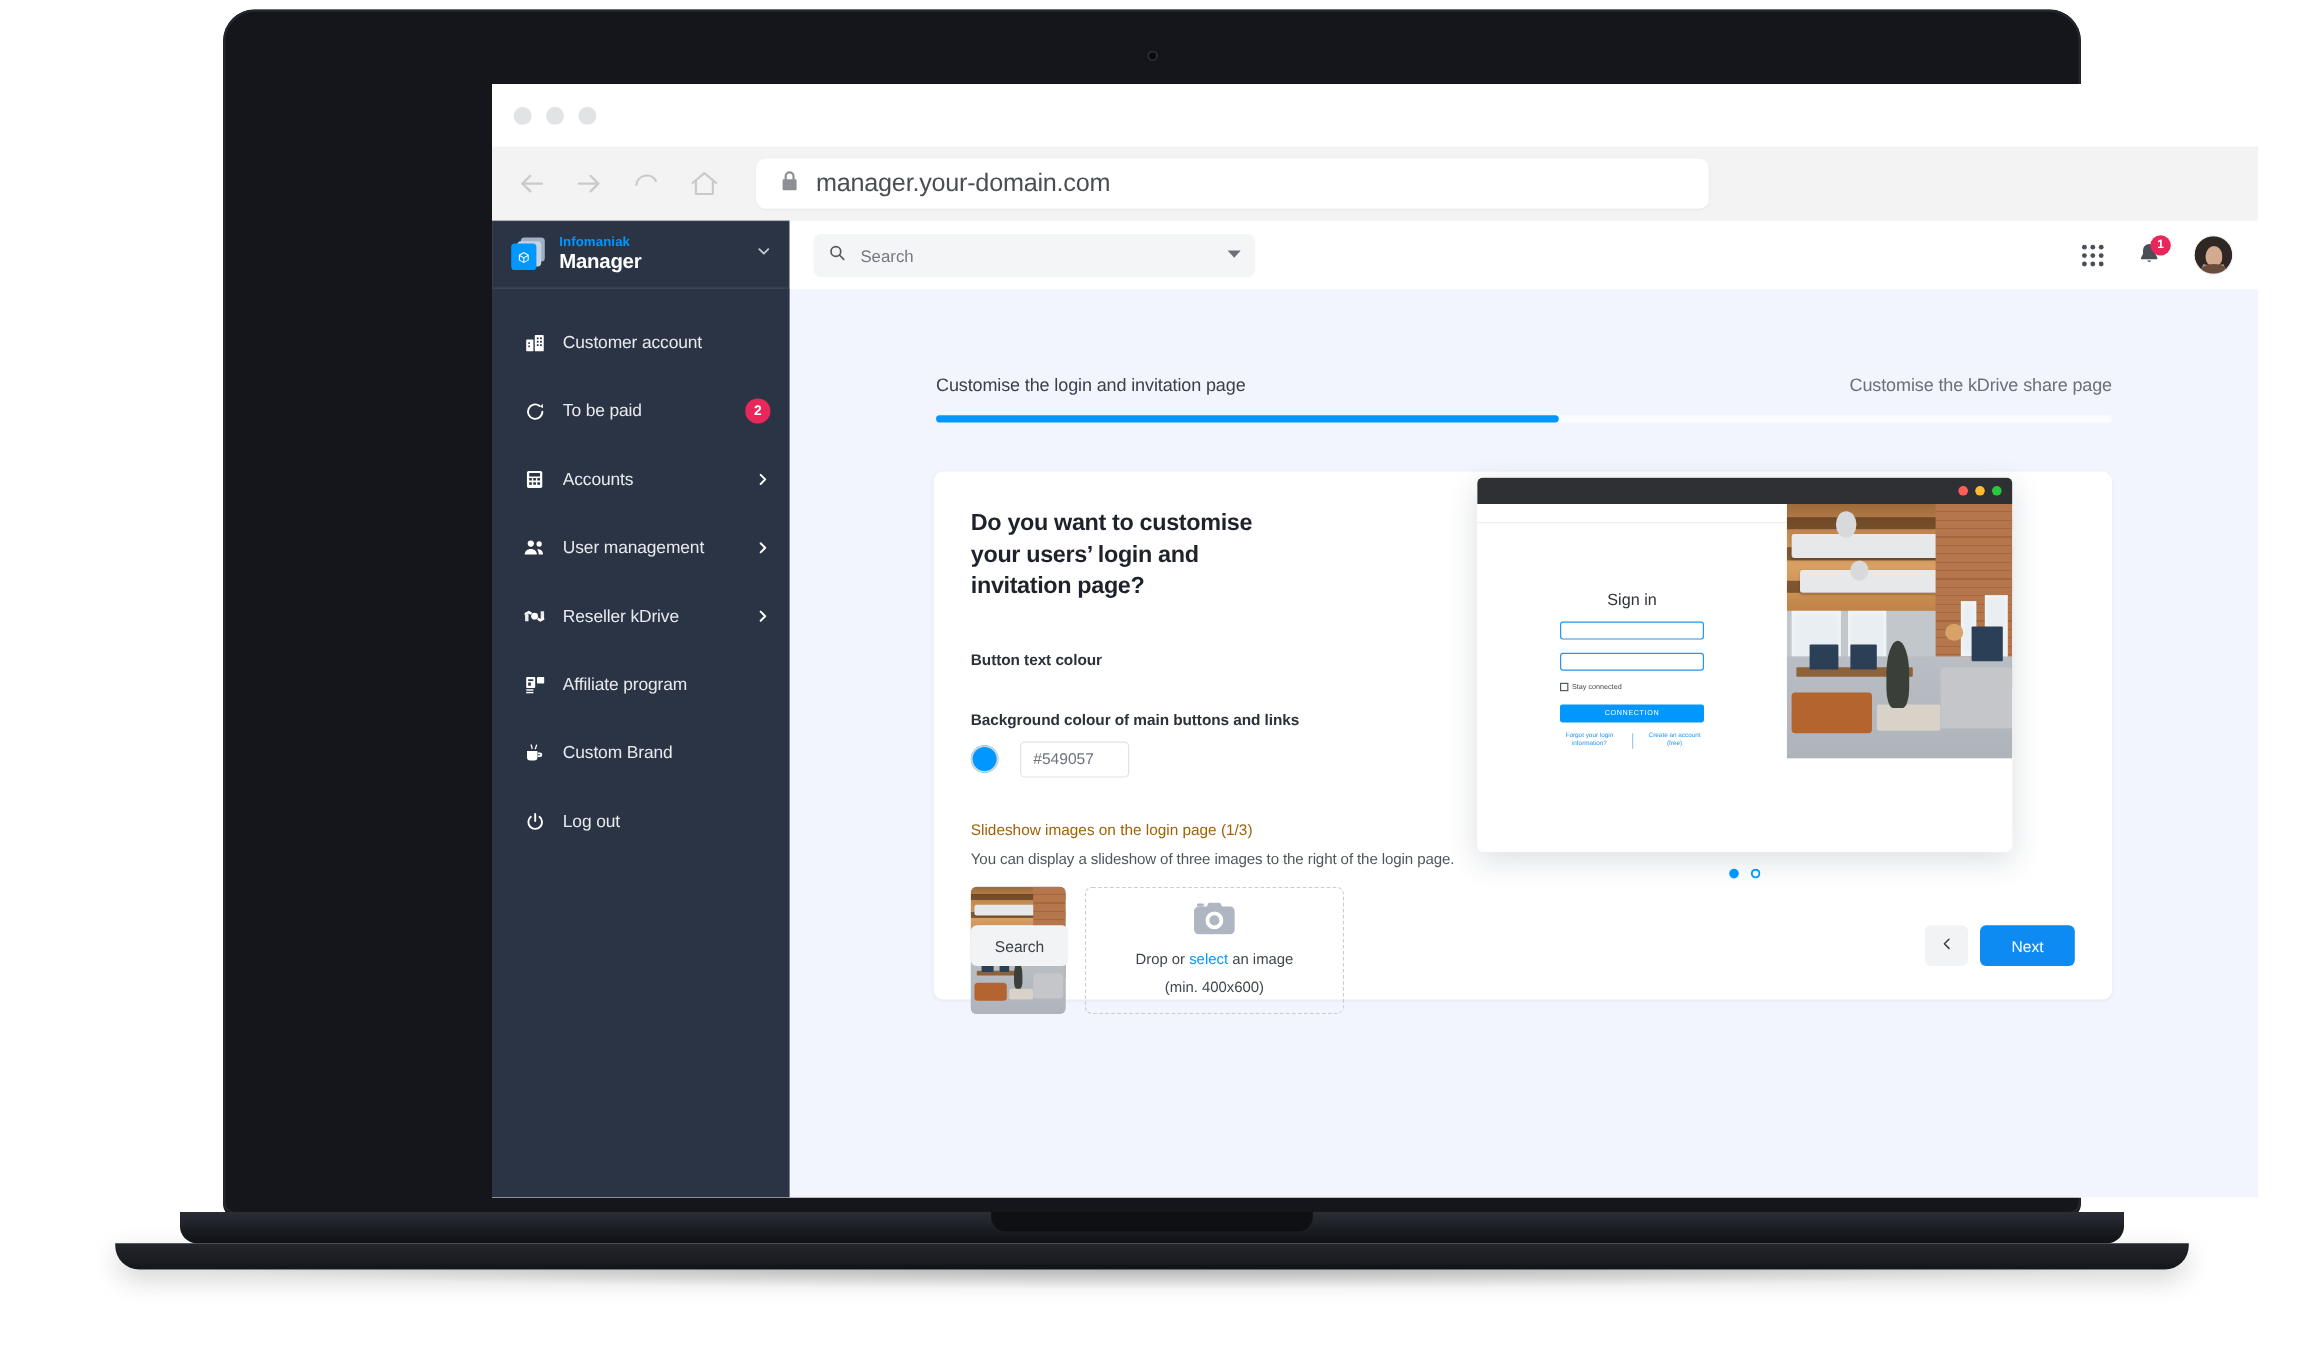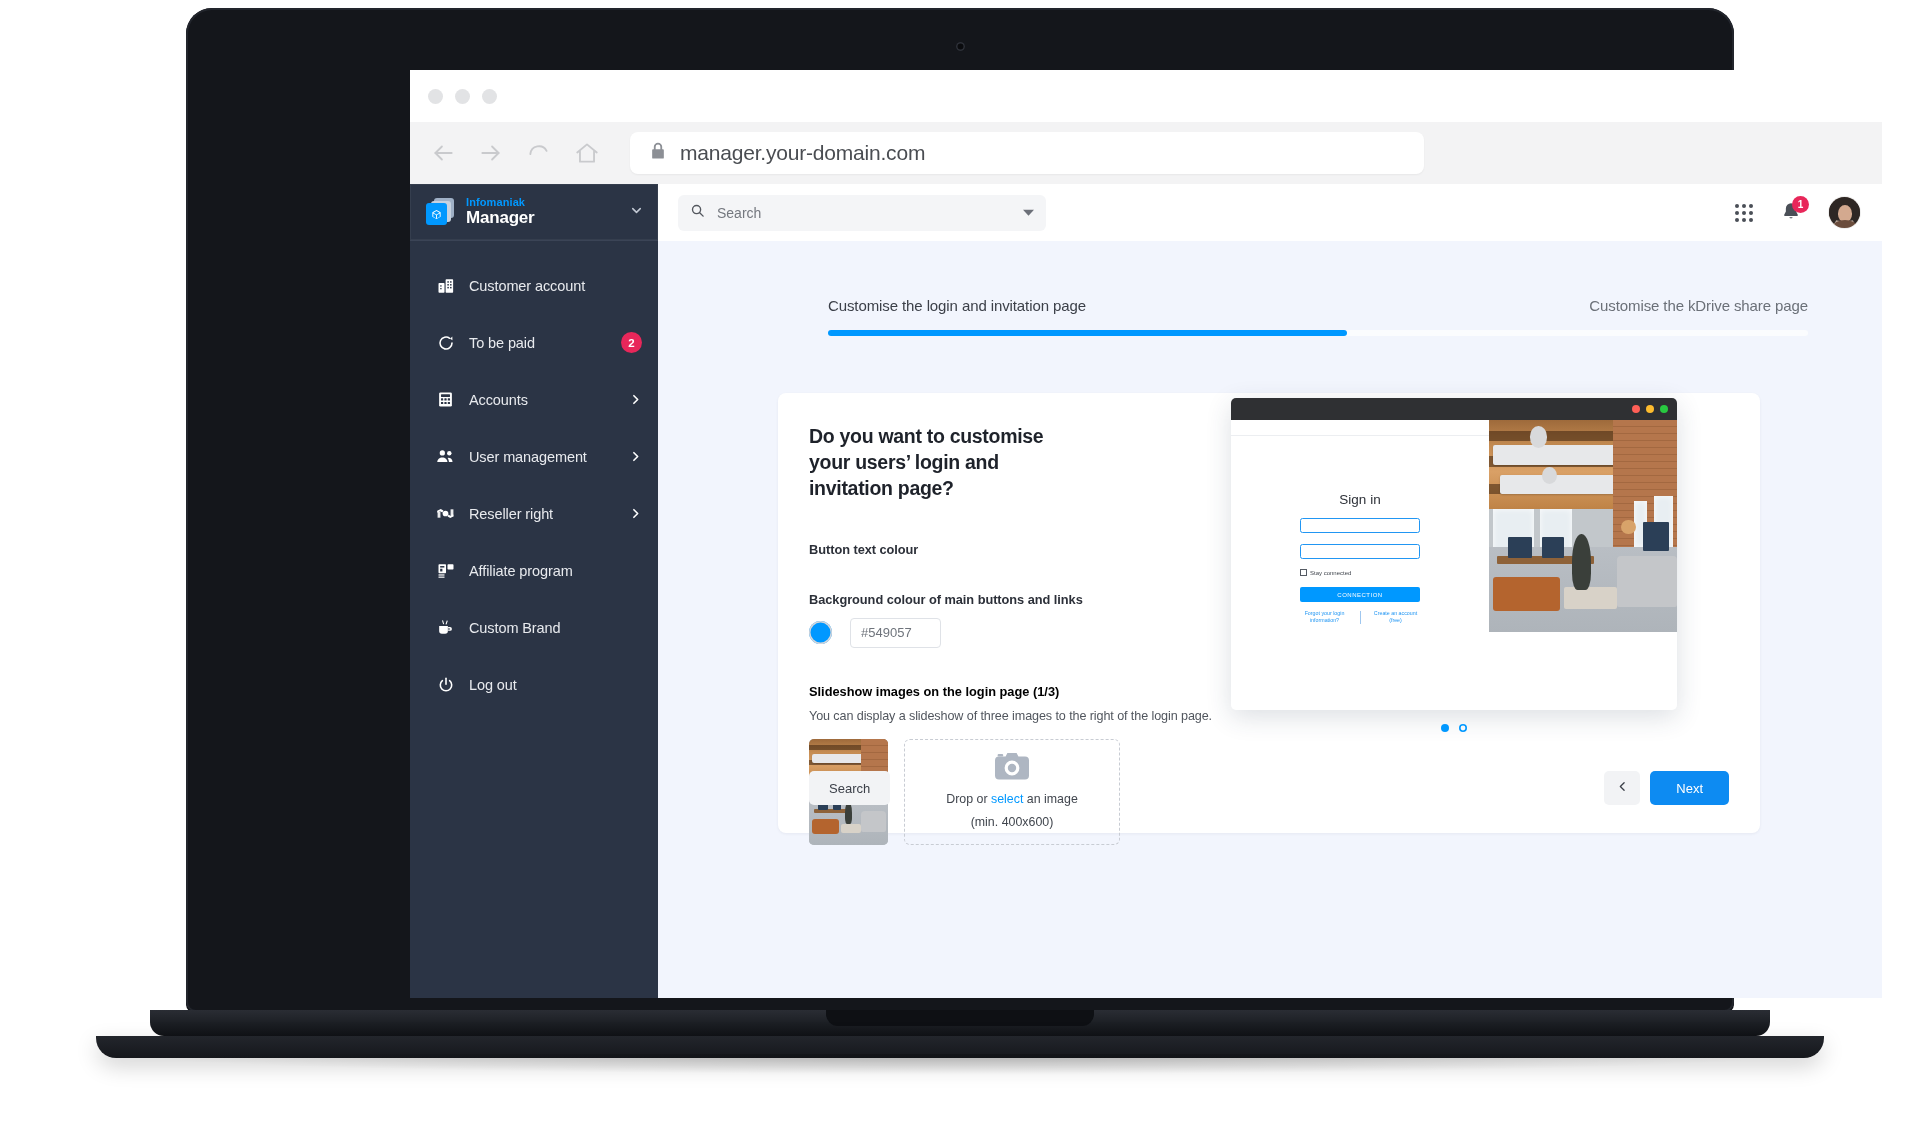--- a/index.html
+++ b/index.html
@@ -163,21 +163,21 @@
   }
   .avatar .hair { position: absolute; left: -2px; top: -2px; width: 35px; height: 26px; background: #2e2724; border-radius: 50% 50% 42% 42%; }
   .avatar .face { position: absolute; left: 9px; top: 8px; width: 14px; height: 17px; background: #d3a98f; border-radius: 50% 50% 45% 45%; }
   .avatar .hair2 { position: absolute; left: 0px; top: 7px; width: 8px; height: 20px; background: #2e2724; border-radius: 40% 20% 50% 50%; }
   .avatar .hair3 { position: absolute; right: 0px; top: 7px; width: 8px; height: 20px; background: #2e2724; border-radius: 20% 40% 50% 50%; }
   .avatar .body { position: absolute; left: 4px; bottom: -5px; width: 24px; height: 13px; background: #6a4c3c; border-radius: 50% 50% 0 0; }
 
   
   .content { position: absolute; left: 248px; top: 57px; width: 1224px; height: 757px; overflow: hidden; }
 
-  .stepper { position: absolute; left: 122px; top: 56px; width: 980px; margin-left: 48px; }
+  .stepper { position: absolute; left: 122px; top: 72px; width: 980px; }
   .step-labels { display: flex; justify-content: space-between; align-items: flex-end; }
   .step-label { font-size: 15px; color: #3c4049; letter-spacing: -.1px; }
   .step-label.inactive { color: #6b7078; }
   .step-track { margin-top: 16px; height: 6px; border-radius: 3px; background: #fbfcfe; display: flex; }
   .step-fill { width: 53.4%; background: #0098ff; border-radius: 3px; }
 
   .card {
     position: absolute; left: 120px; top: 152px;
     width: 982px; height: 440px;
     background: #ffffff; border-radius: 8px;
@@ -193,21 +193,21 @@
   .lbl-1 { margin-top: 40px; }
   .lbl-2 { margin-top: 35px; }
   .colour-row { margin-top: 11px; display: flex; align-items: center; gap: 18px; }
   .swatch { width: 23px; height: 23px; border-radius: 50%; box-shadow: inset 0 0 0 1.5px #d3d6dc; }
   .swatch.filled { box-shadow: inset 0 0 0 1.5px #d3d6dc; }
   .hex-input {
     width: 91px; height: 30px; border: 1px solid #dfe2e7; border-radius: 4px;
     background: #fff; font-family: "Liberation Sans", sans-serif;
     font-size: 13px; color: #6f747c; padding: 0 10px;
   }
-  .slide-head { margin-top: 36px; font-size: 12.8px; font-weight: bold; color: #000000; }
+  .slide-head { margin-top: 36px; font-size: 12.8px; font-weight: normal; color: #a16207; }
   .slide-desc { margin-top: 10px; font-size: 12.6px; color: #51565e; letter-spacing: -.1px; }
   .upload-row { margin-top: 16px; display: flex; gap: 16px; align-items: flex-start; }
 
   .thumb {
     width: 79px; height: 106px; border-radius: 5px; overflow: hidden; position: relative;
     background: #b9bfc6;
   }
   .dropzone {
     width: 216px; height: 106px;
     border: 1.6px dashed #c8ccd3; border-radius: 6px;
@@ -431,21 +431,21 @@
             <div class="nav-item">
               <span class="nav-icon">
                 <svg width="19" height="19" viewBox="0 0 24 24" fill="currentColor">
                     <path d="M1.5 8.5 6 6.2l3.4 2.1-1.3 2.3L5 9.2l-3.5 1.9z"></path>
                     <circle cx="12" cy="12" r="3.6"></circle>
                     <path d="M22.5 15.5 18 17.8l-3.4-2.1 1.3-2.3 2.1 1.4 3.5-1.9z"></path>
                     <path d="M2 9.5h3.6v7.8H2z" opacity=".9"></path>
                     <path d="M18.4 6.7H22v7.8h-3.6z" opacity=".9"></path>
                   </svg>
               </span>
-              <span class="nav-label">Reseller right</span>
+              <span class="nav-label">Reseller kDrive</span>
               <span class="nav-chevron">
                 <svg width="13" height="13" viewBox="0 0 24 24" fill="none" stroke="currentColor" stroke-width="3" stroke-linecap="round" stroke-linejoin="round">
                     <polyline points="9 5 16 12 9 19"></polyline>
                   </svg>
               </span>
             </div>
 
             <div class="nav-item">
               <span class="nav-icon">
                 <svg width="18" height="18" viewBox="0 0 24 24" fill="currentColor">

